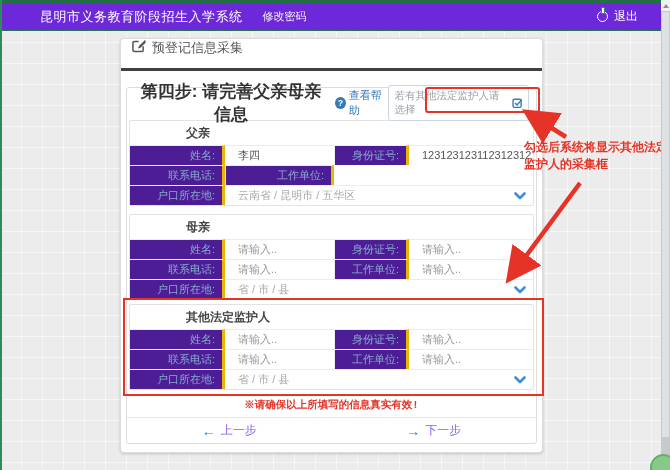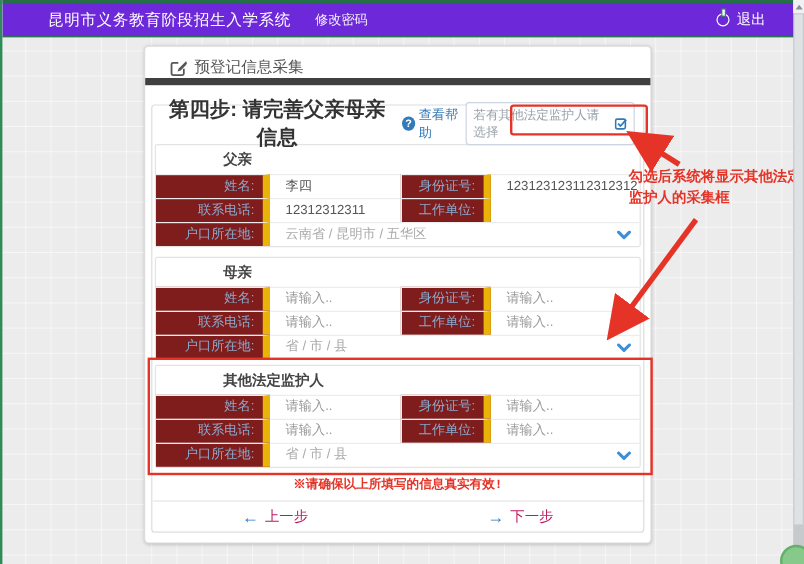--- a/index.html
+++ b/index.html
@@ -33,21 +33,21 @@
   .scrollbar .up { height:11px; background:#f0f1f2; display:flex; align-items:center; justify-content:center; }
   .scrollbar .up i { width:0; height:0; border-left:3px solid transparent; border-right:3px solid transparent; border-bottom:4px solid #8a8f94; }
   .scrollbar .thumb { position:absolute; top:12px; left:1px; width:7px; height:425px; background:#dfe2e4; }
 
   
   .card {
     position:absolute; left:118px; top:38px; width:423px; height:415px;
     background:#fff; border:1px solid #dcdcdc; border-radius:4px;
     box-shadow:0 1px 3px rgba(0,0,0,.18); z-index:1;
   }
-  .card-head { height:32px; display:flex; align-items:flex-end; padding-left:20px; border-bottom:6px solid #404040; }
+  .card-head { height:32px; display:flex; align-items:flex-start; padding-left:10px; border-bottom:3px solid #404040; }
   .card-head .ttl { font-size:13px; color:#555; margin-left:6px; }
 
   
   .formbox { margin:16px 5px 0 5px; border:1px solid #dddddd; border-radius:3px; background:#fff; }
   .steprow { height:30px; display:flex; align-items:center; padding:0 7px; }
   .step-title { font-size:17px; font-weight:bold; color:#333;text-align:center; }
   .step-hint { font-size:10.5px; font-weight:bold; color:#e63327; margin-left:1px; }
   .help { display:flex; align-items:center; margin-left:7px; cursor:pointer; }
   .q-icon { width:12px; height:12px; border-radius:50%; background:#337ab7; color:#fff; font-size:9px; line-height:12px; text-align:center; font-weight:bold; }
   .help .htxt { font-size:11px; color:#337ab7; margin-left:3px; }
@@ -57,33 +57,33 @@
 
   
   .panel { margin:0 2px; border:1px solid #e3e3e3; border-radius:2px; background:#fff; }
   .panel.first { margin-top:2px; }
   .panel.m2 { margin-top:8px; }
   .panel.m3 { margin-top:4px; }
   .panel-title { height:24px; line-height:24px; padding-left:8px; font-size:12px; font-weight:bold; color:#444;margin-left:48px; }
   .row4 { display:grid; grid-template-columns:95px 109px 75px 1fr; }
   .rowres { display:grid; grid-template-columns:95px 1fr 26px; }
   .cell { height:20px; line-height:19px; font-size:11px; border-top:1px solid #ececec; white-space:nowrap; overflow:hidden; }
-  .lbl { background:#7f1d1d; color:#8aabd0; text-align:right; padding-right:7px; border-right:6px solid #eab308; }
+  .lbl { background:#4c1d95; color:#8aabd0; text-align:right; padding-right:7px; border-right:3px solid #eab308; }
   .lbl2 { border-left:1px solid #ececec; }
   .val { padding-left:13px; color:#555; }
   .ph { color:#9a9a9a; }
   .muted { color:#a9a9a9; }
   .chev { display:flex; align-items:center; justify-content:center; border-top:1px solid #ececec; cursor:pointer; }
 
   
   .notice { margin-top:9px; text-align:center; font-size:10.5px; font-weight:bold; color:#e63327; height:13px; line-height:13px;font-family:Liberation Mono, monospace; }
   .btnrow { margin-top:5px; border-top:1px solid #e5e5e5; display:flex; justify-content:space-around; align-items:center; height:26px; }
   .navbtn { display:flex; align-items:center; cursor:pointer; }
   .navbtn .arr { color:#2f7ac8; font-size:14px; font-weight:bold; margin-right:5px; }
-  .navbtn .nlbl { color:#be185d; font-size:12px; }
+  .navbtn .nlbl { color:#8b5cf6; font-size:12px; }
 
   
   .overlay { position:absolute; left:0; top:0; width:670px; height:470px; z-index:5; pointer-events:none; }
   .anno-note { position:absolute; left:522px; top:139px; width:152px; font-size:12px; font-weight:bold; color:#e63327; line-height:16.5px; z-index:6; }
 
   
   .fab { position:absolute; right:-7px; bottom:-11px; width:27px; height:27px; border-radius:50%; background:#86c98a; border:2px solid #63b06a; z-index:30; cursor:pointer; }
 </style>
 </head>
 <body>
@@ -128,21 +128,20 @@
     <section class="panel first">
       <div class="panel-title">父亲</div>
       <div class="row4">
         <div class="cell lbl">姓名:</div>
         <div class="cell val">李四</div>
         <div class="cell lbl lbl2">身份证号:</div>
         <div class="cell val">123123123112312312</div>
       </div>
       <div class="row4">
         <div class="cell lbl">联系电话:</div>
-        <div class="cell val">12312312311</div>
         <div class="cell lbl lbl2">工作单位:</div>
       </div>
       <div class="rowres">
         <div class="cell lbl">户口所在地:</div>
         <div class="cell val muted">云南省 / 昆明市 / 五华区</div>
         <div class="cell chev">
           <svg width="12" height="8" viewBox="0 0 12 8">
             <path d="M1.5 1.5L6 6l4.5-4.5" stroke="#3d8fd8" stroke-width="2.6" fill="none" stroke-linecap="round" stroke-linejoin="round"></path>
           </svg>
         </div>

